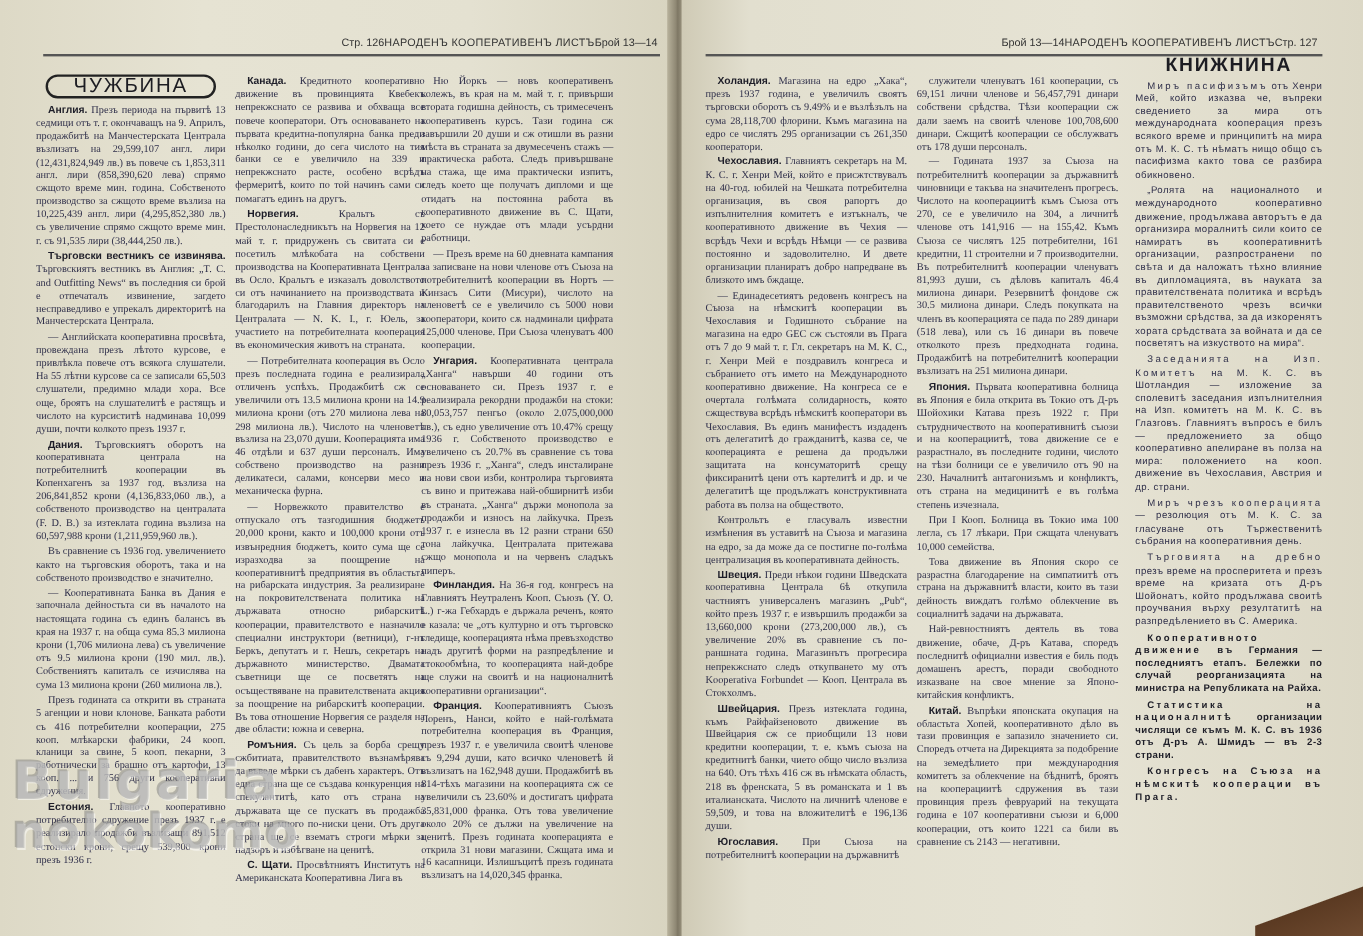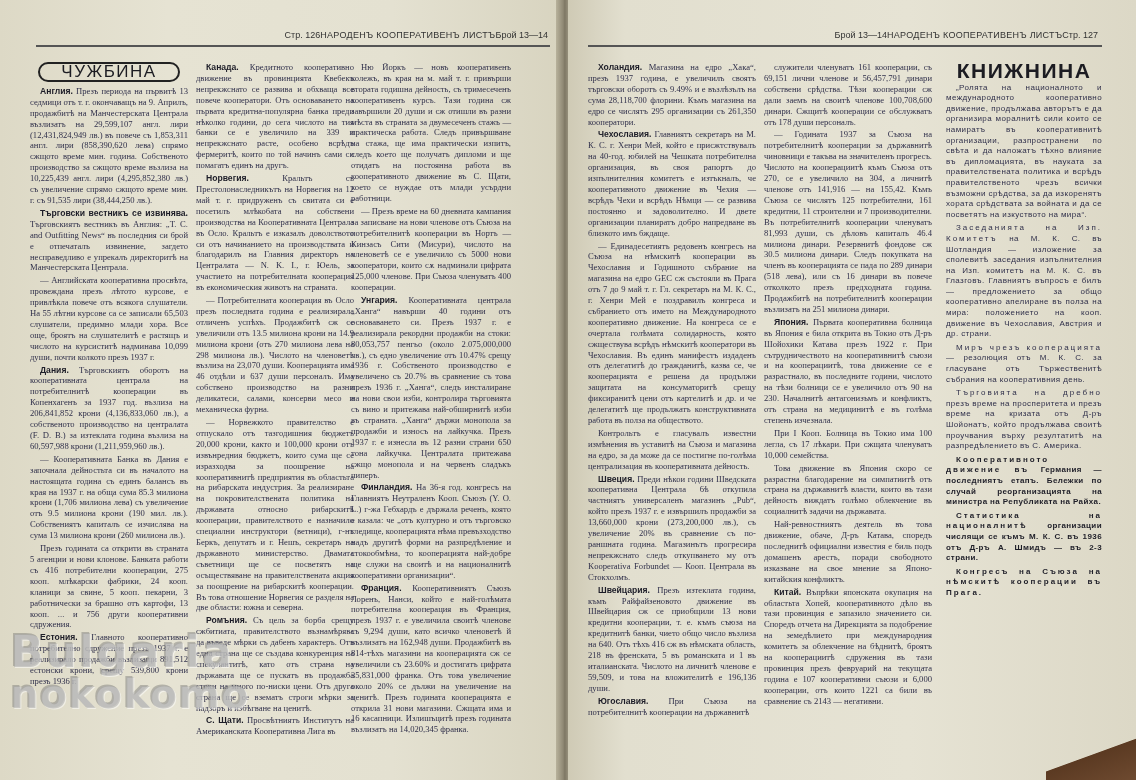--- a/index.html
+++ b/index.html
@@ -50,20 +50,21 @@
   </div>
   <div class="rule" style="left:36px; top:45px; width:514px;"></div>
 
   <div class="col" style="left:30px; top:62px; width:158px;">
     <div class="section-title boxed-title">ЧУЖБИНА</div>
     <div id="lc1">
         <p><span class="lead">Англия.</span> <span>Презъ периода на първитѣ 13 седмици отъ т. г. окончаващъ на 9. Априлъ, продажбитѣ на Манчестерската Централа възлизатъ на 29,599,107 англ. лири (12,431,824,949 лв.) въ повече съ 1,853,311 англ. лири (858,390,620 лева) спрямо сжщото време мин. година. Собственото производство за сжщото време възлиза на 10,225,439 англ. лири (4,295,852,380 лв.) съ увеличение спрямо сжщото време мин. г. съ 91,535 лири (38,444,250 лв.).</span></p>
         <p><span class="lead">Търговски вестникъ се извинява.</span> <span>Търговскиятъ вестникъ въ Англия: „T. C. and Outfitting News“ въ последния си брой е отпечаталъ извинение, загдето несправедливо е упрекалъ директоритѣ на Манчестерската Централа.</span></p>
         <p><span>— Английската кооперативна просвѣта, провеждана презъ лѣтото курсове, е привлѣкла повече отъ всякога слушатели. На 55 лѣтни курсове са се записали 65,503 слушатели, предимно млади хора. Все още, броятъ на слушателитѣ е растящъ и числото на курсиститѣ надминава 10,099 души, почти колкото презъ 1937 г.</span></p>
         <p><span class="lead">Дания.</span> <span>Търговскиятъ оборотъ на кооперативната централа на потребителнитѣ кооперации въ Копенхагенъ за 1937 год. възлиза на 206,841,852 крони (4,136,833,060 лв.), а собственото производство на централата (F. D. B.) за изтеклата година възлиза на 60,597,988 крони (1,211,959,960 лв.).</span></p>
+        <p><span>Въ сравнение съ 1936 год. увеличението както на търговския оборотъ, така и на собственото производство е значително.</span></p>
         <p><span>— Кооперативната Банка въ Дания е започнала дейностьта си въ началото на настоящата година съ единъ балансъ въ края на 1937 г. на обща сума 85.3 милиона крони (1,706 милиона лева) съ увеличение отъ 9.5 милиона крони (190 мил. лв.). Собствениятъ капиталъ се изчислява на сума 13 милиона крони (260 милиона лв.).</span></p>
         <p><span>Презъ годината са открити въ страната 5 агенции и нови клонове. Банката работи съ 416 потребителни кооперации, 275 кооп. млѣкарски фабрики, 24 кооп. кланици за свине, 5 кооп. пекарни, 3 работнически за брашно отъ картофи, 13 кооп. ... и 756 други кооперативни сдружения.</span></p>
         <p><span class="lead">Естония.</span> <span>Главното кооперативно потребително сдружение презъ 1937 г. е реализирало продажби възлизащи 891,512 естонски крони, срещу 539,800 крони презъ 1936 г.</span></p>
       </div>
   </div>
 
   <div class="col" style="left:196px; top:62px; width:158px;">
     <div id="lc2">
         <p><span class="lead">Канада.</span> <span>Кредитното кооперативно движение въ провинцията Квебекъ непрекжснато се развива и обхваща все повече кооператори. Отъ основаването на първата кредитна-популярна банка преди нѣколко години, до сега числото на тия банки се е увеличило на 339 и непрекжснато расте, особено всрѣдъ фермеритѣ, които по той начинъ сами си помагатъ единъ на другъ.</span></p>
         <p><span class="lead">Норвегия.</span> <span>Кральтъ съ Престолонаследникътъ на Норвегия на 12 май т. г. придруженъ съ свитата си е посетилъ млѣкобата на собствени производства на Кооперативната Централа въ Осло. Кральтъ е изказалъ доволството си отъ начинанието на производствата и благодарилъ на Главния директоръ на Централата — N. K. I., г. Юель, за участието на потребителната кооперация въ економическия животъ на страната.</span></p>
@@ -116,22 +117,23 @@
         <p><span>служители членуватъ 161 кооперации, съ 69,151 лични членове и 56,457,791 динари собствени срѣдства. Тѣзи кооперации сж дали заемъ на своитѣ членове 100,708,600 динари. Сжщитѣ кооперации се обслужватъ отъ 178 души персоналъ.</span></p>
         <p><span>— Годината 1937 за Съюза на потребителнитѣ кооперации за държавнитѣ чиновници е такъва на значителенъ прогресъ. Числото на кооперациитѣ къмъ Съюза отъ 270, се е увеличило на 304, а личнитѣ членове отъ 141,916 — на 155,42. Къмъ Съюза се числятъ 125 потребителни, 161 кредитни, 11 строителни и 7 производителни. Въ потребителнитѣ кооперации членуватъ 81,993 души, съ дѣловъ капиталъ 46.4 милиона динари. Резервнитѣ фондове сж 30.5 милиона динари. Следъ покупката на членъ въ кооперацията се пада по 289 динари (518 лева), или съ 16 динари въ повече отколкото презъ предходната година. Продажбитѣ на потребителнитѣ кооперации възлизатъ на 251 милиона динари.</span></p>
         <p><span class="lead">Япония.</span> <span>Първата кооперативна болница въ Япония е била открита въ Токио отъ Д-ръ Шойохики Катава презъ 1922 г. При сътрудничеството на кооперативнитѣ съюзи и на кооперациитѣ, това движение се е разрастнало, въ последните години, числото на тѣзи болници се е увеличило отъ 90 на 230. Началнитѣ антагонизъмъ и конфликтъ, отъ страна на медицинитѣ е въ голѣма степень изчезнала.</span></p>
         <p><span>При I Кооп. Болница въ Токио има 100 легла, съ 17 лѣкари. При сжщата членуватъ 10,000 семейства.</span></p>
         <p><span>Това движение въ Япония скоро се разрастна благодарение на симпатиитѣ отъ страна на държавнитѣ власти, които въ тази дейность виждатъ голѣмо облекчение въ социалнитѣ задачи на държавата.</span></p>
         <p><span>Най-ревностниятъ деятель въ това движение, обаче, Д-ръ Катава, споредъ последнитѣ официални известия е биль подъ домашенъ арестъ, поради свободното изказване на свое мнение за Японо-китайския конфликтъ.</span></p>
         <p><span class="lead">Китай.</span> <span>Въпрѣки японската окупация на областьта Хопей, кооперативното дѣло въ тази провинция е запазило значението си. Споредъ отчета на Дирекцията за подобрение на земедѣлието при международния комитетъ за облекчение на бѣднитѣ, броятъ на кооперациитѣ сдружения въ тази провинция презъ февруарий на текущата година е 107 кооперативни съюзи и 6,000 кооперации, отъ които 1221 са били въ сравнение съ 2143 — негативни.</span></p>
       </div>
   </div>
   <div class="col toc" style="left:378px; top:50px; width:156px; font-size:8px; line-height:10.6px;">
-    <div class="section-title" style="font-size:21px; font-weight:bold; margin-bottom:6px;margin-top:16px;">КНИЖНИНА</div>
+    <div class="section-title" style="font-size:16px; font-weight:bold; margin-bottom:6px;">КНИЖНИНА</div>
     <div id="toc">
+        <p><span class="spaced">Миръ пасифизъмъ</span> <span>отъ Хенри Мей, който изказва че, въпреки сведението за мира отъ международната кооперация презъ всякого време и принципитѣ на мира отъ М. К. С. тѣ нѣматъ нищо общо съ пасифизма както това се разбира обикновено.</span></p>
         <p><span class="spaced"></span> <span>„Ролята на националното и международното кооперативно движение, продължава авторътъ е да организира моралнитѣ сили които се намиратъ въ кооперативнитѣ организации, разпространени по свѣта и да наложатъ тѣхно влияние въ дипломацията, въ науката за правителствената политика и всрѣдъ правителственото чрезъ всички възможни срѣдства, за да изкоренятъ хората срѣдствата за войната и да се посветятъ на изкуството на мира“.</span></p>
         <p><span class="spaced">Заседанията на Изп. Комитетъ</span> <span>на М. К. С. въ Шотландия — изложение за сполевитѣ заседания изпълнителния на Изп. комитетъ на М. К. С. въ Глазговъ. Главниятъ въпросъ е билъ — предложението за общо кооперативно апелиране въ полза на мира: положението на кооп. движение въ Чехославия, Австрия и др. страни.</span></p>
         <p><span class="spaced">Миръ чрезъ кооперацията</span> <span>— резолюция отъ М. К. С. за гласуване отъ Тържественитѣ събрания на кооперативния день.</span></p>
         <p><span class="spaced">Търговията на дребно</span> <span>презъ време на просперитета и презъ време на кризата отъ Д-ръ Шойонатъ, който продължава своитѣ проучвания върху резултатитѣ на разпредѣлението въ С. Америка.</span></p>
         <p class="dark"><span class="spaced">Кооперативното движение въ</span> <span>Германия — последниятъ етапъ. Бележки по случай реорганизацията на министра на Републиката на Райха.</span></p>
         <p class="dark"><span class="spaced">Статистика на националнитѣ</span> <span>организации числящи се къмъ М. К. С. въ 1936 отъ Д-ръ А. Шмидъ — въ 2-3 страни.</span></p>
         <p class="dark"><span class="spaced">Конгресъ на Съюза на нѣмскитѣ кооперации въ Прага.</span> <span></span></p>
       </div>
 
   </div>

